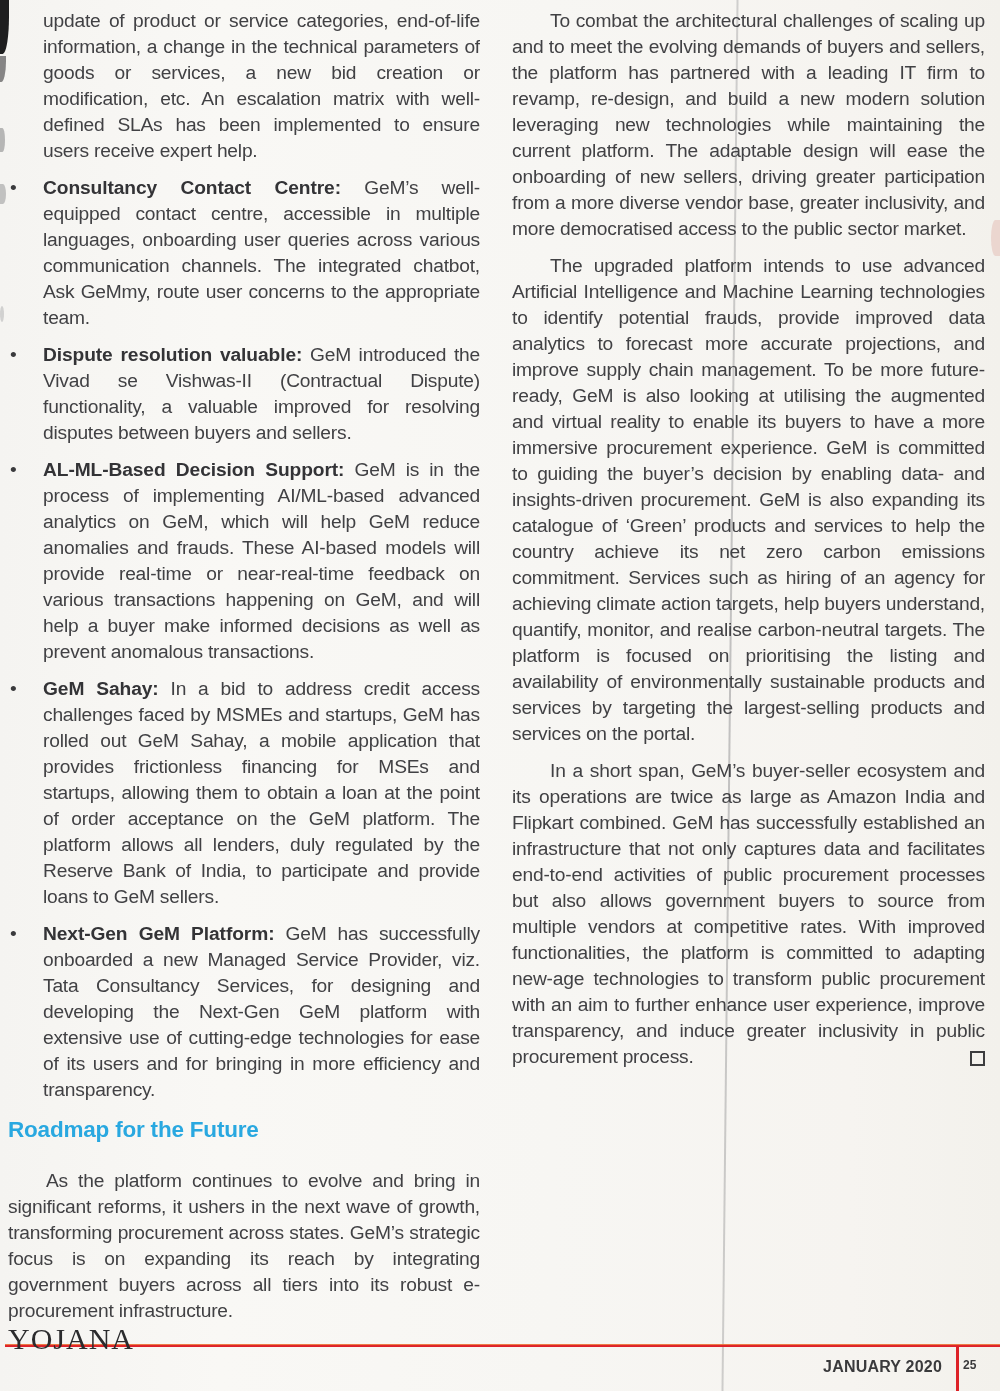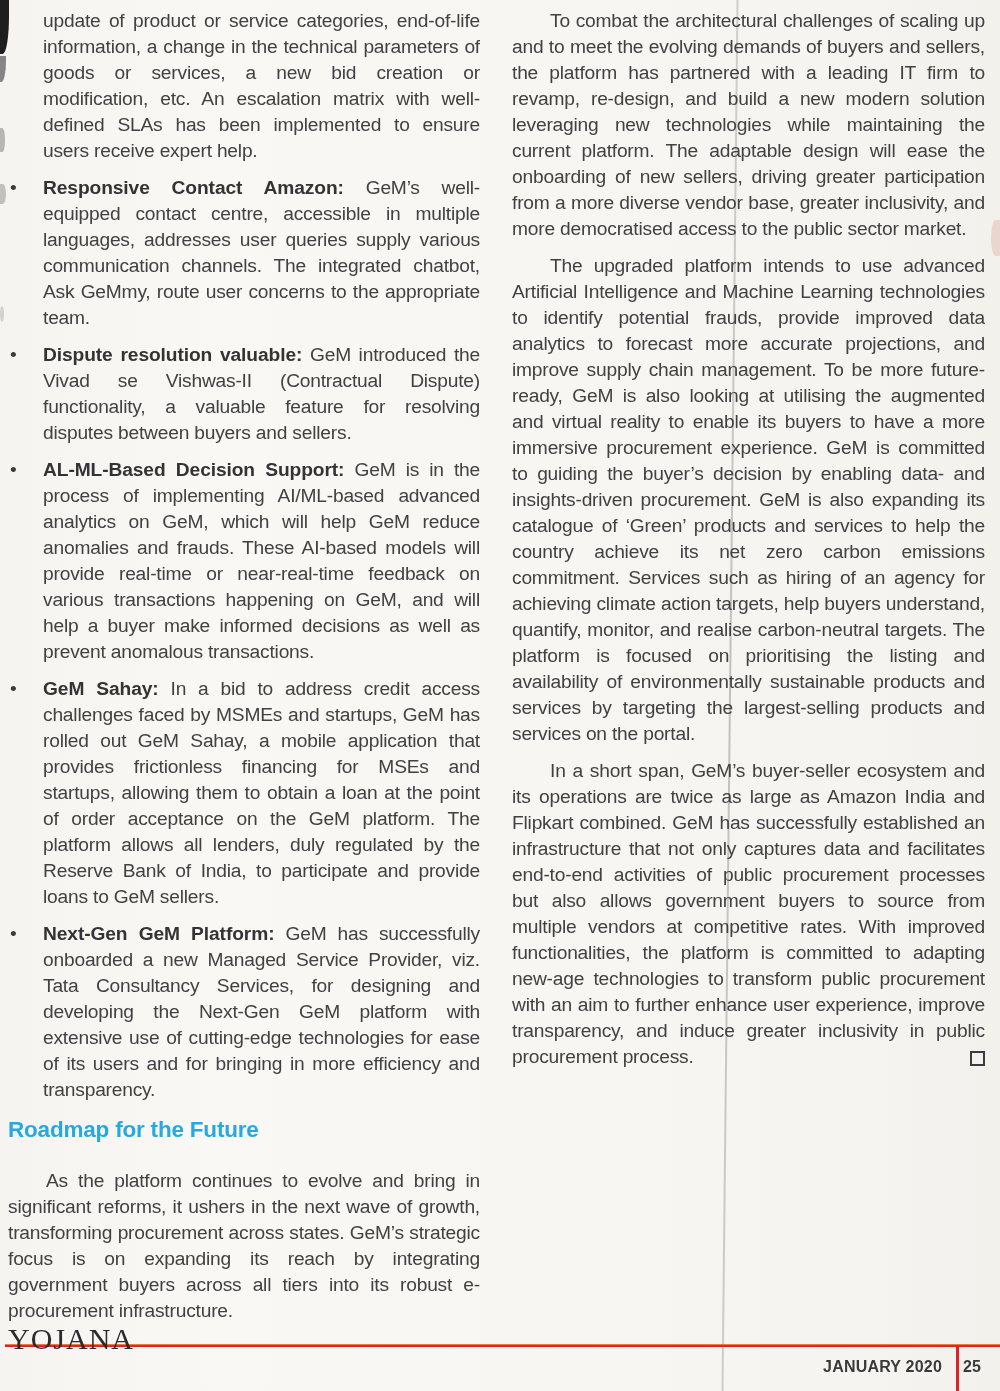--- a/index.html
+++ b/index.html
@@ -49,47 +49,47 @@
              border:2.5px solid #3c3c3e; background:transparent; }
 
   
   .footer-rule { position:absolute; left:5px; top:1344px; width:995px; height:3px;
                  background:linear-gradient(to bottom, rgba(239,162,58,.85) 0%, #e2262c 45%, #d92128 100%); }
   .footer-vrule { position:absolute; left:956px; top:1346px; width:2.5px; height:45px; background:#dd2127; }
   .brand { position:absolute; left:8px; top:1322px; font-family:"Liberation Serif", serif;
            font-size:30px; color:#2b2b2d; letter-spacing:1px; }
   .issue { position:absolute; right:58px; top:1358px; font-size:16px; color:#3a3a3c;
            font-weight:bold; letter-spacing:.2px; }
-  .pagenum { position:absolute; left:963px; top:1358px; font-size:16px; color:#3a3a3c; font-weight:bold; }
+  .pagenum { position:absolute; left:963px; top:1358px; font-size:12px; color:#3a3a3c; font-weight:bold; }
 </style>
 </head>
 <body>
 
 <div class="page">
 
   <div class="fold-line"></div>
   <div class="artifact a1"></div>
   <div class="artifact a2"></div>
   <div class="artifact a3"></div>
   <div class="artifact a4"></div>
   <div class="artifact a5"></div>
   <div class="smudge"></div>
 
   <div class="col col-left">
 
     <p class="cont">update of product or service categories, end-of-life information, a change in the technical parameters of goods or services, a new bid creation or modification, etc. An escalation matrix with well-defined SLAs has been implemented to ensure users receive expert help.</p>
 
     <div class="bullet-item">
       <span class="dot">•</span>
-      <div class="bullet-body"><strong>Responsive Contact Amazon:</strong> <span>GeM’s well-equipped contact centre, accessible in multiple languages, addresses user queries supply various communication channels. The integrated chatbot, Ask GeMmy, route user concerns to the appropriate team.</span></div>
+      <div class="bullet-body"><strong>Consultancy Contact Centre:</strong> <span>GeM’s well-equipped contact centre, accessible in multiple languages, onboarding user queries across various communication channels. The integrated chatbot, Ask GeMmy, route user concerns to the appropriate team.</span></div>
     </div>
 
     <div class="bullet-item">
       <span class="dot">•</span>
-      <div class="bullet-body"><strong>Dispute resolution valuable:</strong> <span>GeM introduced the Vivad se Vishwas-II (Contractual Dispute) functionality, a valuable feature for resolving disputes between buyers and sellers.</span></div>
+      <div class="bullet-body"><strong>Dispute resolution valuable:</strong> <span>GeM introduced the Vivad se Vishwas-II (Contractual Dispute) functionality, a valuable improved for resolving disputes between buyers and sellers.</span></div>
     </div>
 
     <div class="bullet-item">
       <span class="dot">•</span>
       <div class="bullet-body"><strong>AL-ML-Based Decision Support:</strong> <span>GeM is in the process of implementing AI/ML-based advanced analytics on GeM, which will help GeM reduce anomalies and frauds. These AI-based models will provide real-time or near-real-time feedback on various transactions happening on GeM, and will help a buyer make informed decisions as well as prevent anomalous transactions.</span></div>
     </div>
 
     <div class="bullet-item">
       <span class="dot">•</span>
       <div class="bullet-body"><strong>GeM Sahay:</strong> <span>In a bid to address credit access challenges faced by MSMEs and startups, GeM has rolled out GeM Sahay, a mobile application that provides frictionless financing for MSEs and startups, allowing them to obtain a loan at the point of order acceptance on the GeM platform. The platform allows all lenders, duly regulated by the Reserve Bank of India, to participate and provide loans to GeM sellers.</span></div>

